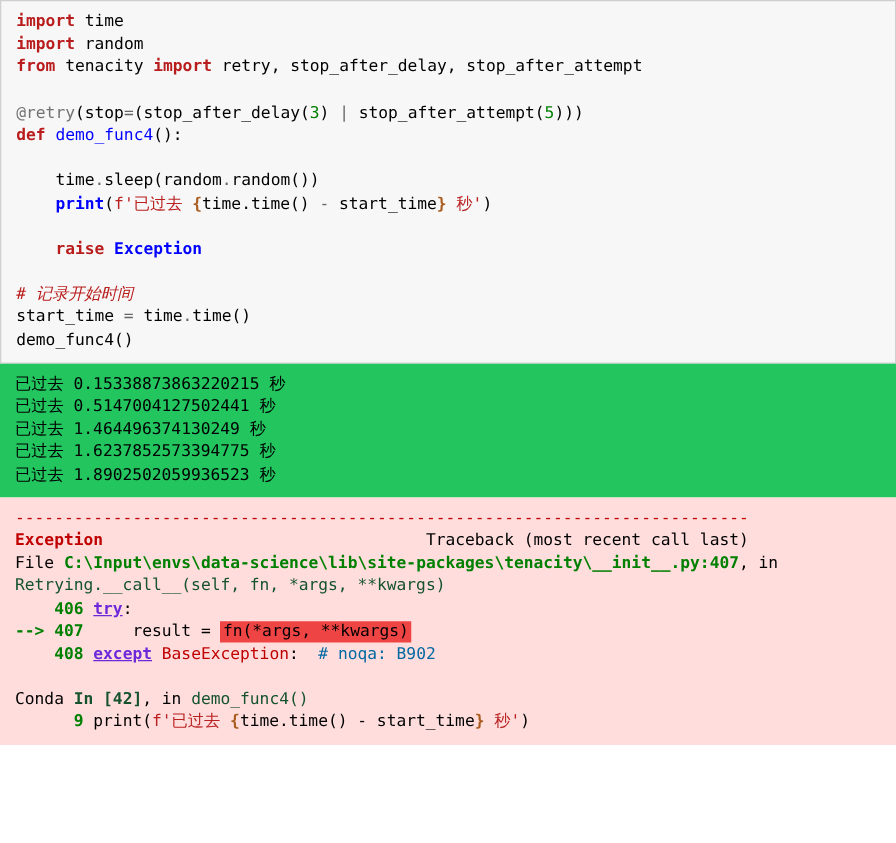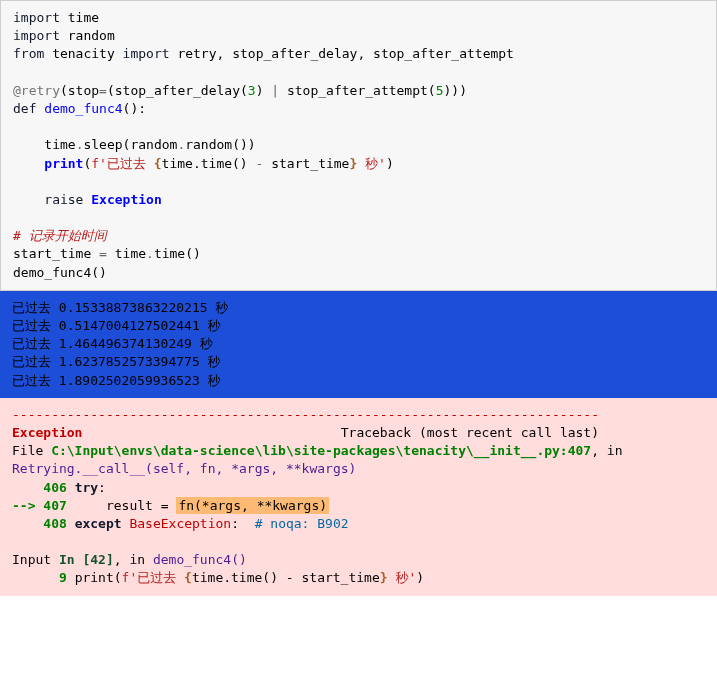--- a/index.html
+++ b/index.html
@@ -10,44 +10,44 @@
     width: 717px;
     background: #fff;
   }
   .code-cell {
     background: #f7f7f7;
     border: 1px solid #cfcfcf;
     padding: 8px 12px;
   }
   .output-cell {
     padding: 8px 12px;
-    background: #1d4ed8;
+    background: #22c55e;
   }
   .error-cell {
     background: #fdd;
     padding: 8px 12px;
   }
   pre { white-space: pre-wrap; word-wrap: break-word; }
-  .kw { color: #0f172a; font-weight: normal; }
+  .kw { color: #b91c1c; font-weight: bold; }
   .op { color: #666; }
   .fn { color: #0000ff; }
   .cls { color: #0000ff; font-weight: bold; }
   .num { color: #008000; }
   .str { color: #ba2121; }
   .sb { color: #AA5D1F; font-weight: bold; }
   .dec { color: #737373; }
   .cmt { color: #b91c1c; font-style: italic; }
   .err-red { color: #c00000; font-weight: bold;}
   .err-dash { color: #c00000; }
   .err-file { color: #008000; font-weight: bold; }
-  .err-cyan { color: #4c1d95; margin-top: 21px; }
-  .err-kw { color: #0f172a; font-weight: bold; }
+  .err-cyan { color: #14532d; margin-top: 21px; }
+  .err-kw { color: #6d28d9; font-weight: bold; text-decoration: underline; }
   .err-exc { color: #c00000; font-weight: normal; }
   .err-cmt { color: #0369a1; }
-  .err-hl { background-color: #fdba74; padding: 1px 2px; }
+  .err-hl { background-color: #ef4444; padding: 1px 2px; }
   .err-input { color: #14532d; font-weight: bold; }
   .err-str { color: #ba2121; }
   .err-sb { color: #AA5D1F; font-weight: bold; }
 </style>
 </head>
 <body>
 
 <div class="code-cell">
 <pre><span class="kw">import</span> <span>time</span>
 <span class="kw">import</span> <span>random</span>
@@ -76,15 +76,15 @@
 
 <div class="error-cell">
 <pre><span class="err-dash">---------------------------------------------------------------------------</span>
 <span class="err-red">Exception</span>                                 <span>Traceback (most recent call last)</span>
 <span>File </span><span class="err-file">C:\Input\envs\data-science\lib\site-packages\tenacity\__init__.py:407</span><span>, in </span>
 <span class="err-cyan">Retrying.__call__(self, fn, *args, **kwargs)</span>
 <span class="err-file">    406 </span><span class="err-kw">try</span><span>:</span>
 <span class="err-file">--&gt; 407</span><span>     result = </span><span class="err-hl">fn(*args, **kwargs)</span>
 <span class="err-file">    408 </span><span class="err-kw">except</span><span> </span><span class="err-exc">BaseException</span><span>:</span><span class="err-cmt">  # noqa: B902</span>
 
-<span>Input </span><span class="err-input">In [42]</span><span>, in </span><span class="err-cyan">demo_func4</span><span class="err-cyan">()</span>
+<span>Conda </span><span class="err-input">In [42]</span><span>, in </span><span class="err-cyan">demo_func4</span><span class="err-cyan">()</span>
 <span class="err-file">      9 </span><span>print</span><span>(</span><span class="err-str">f'</span><span class="err-str">已过去 </span><span class="err-sb">{</span><span>time.time() </span><span>-</span><span> start_time</span><span class="err-sb">}</span><span class="err-str"> 秒'</span><span>)</span></pre>
 </div>
 
 </body></html>

